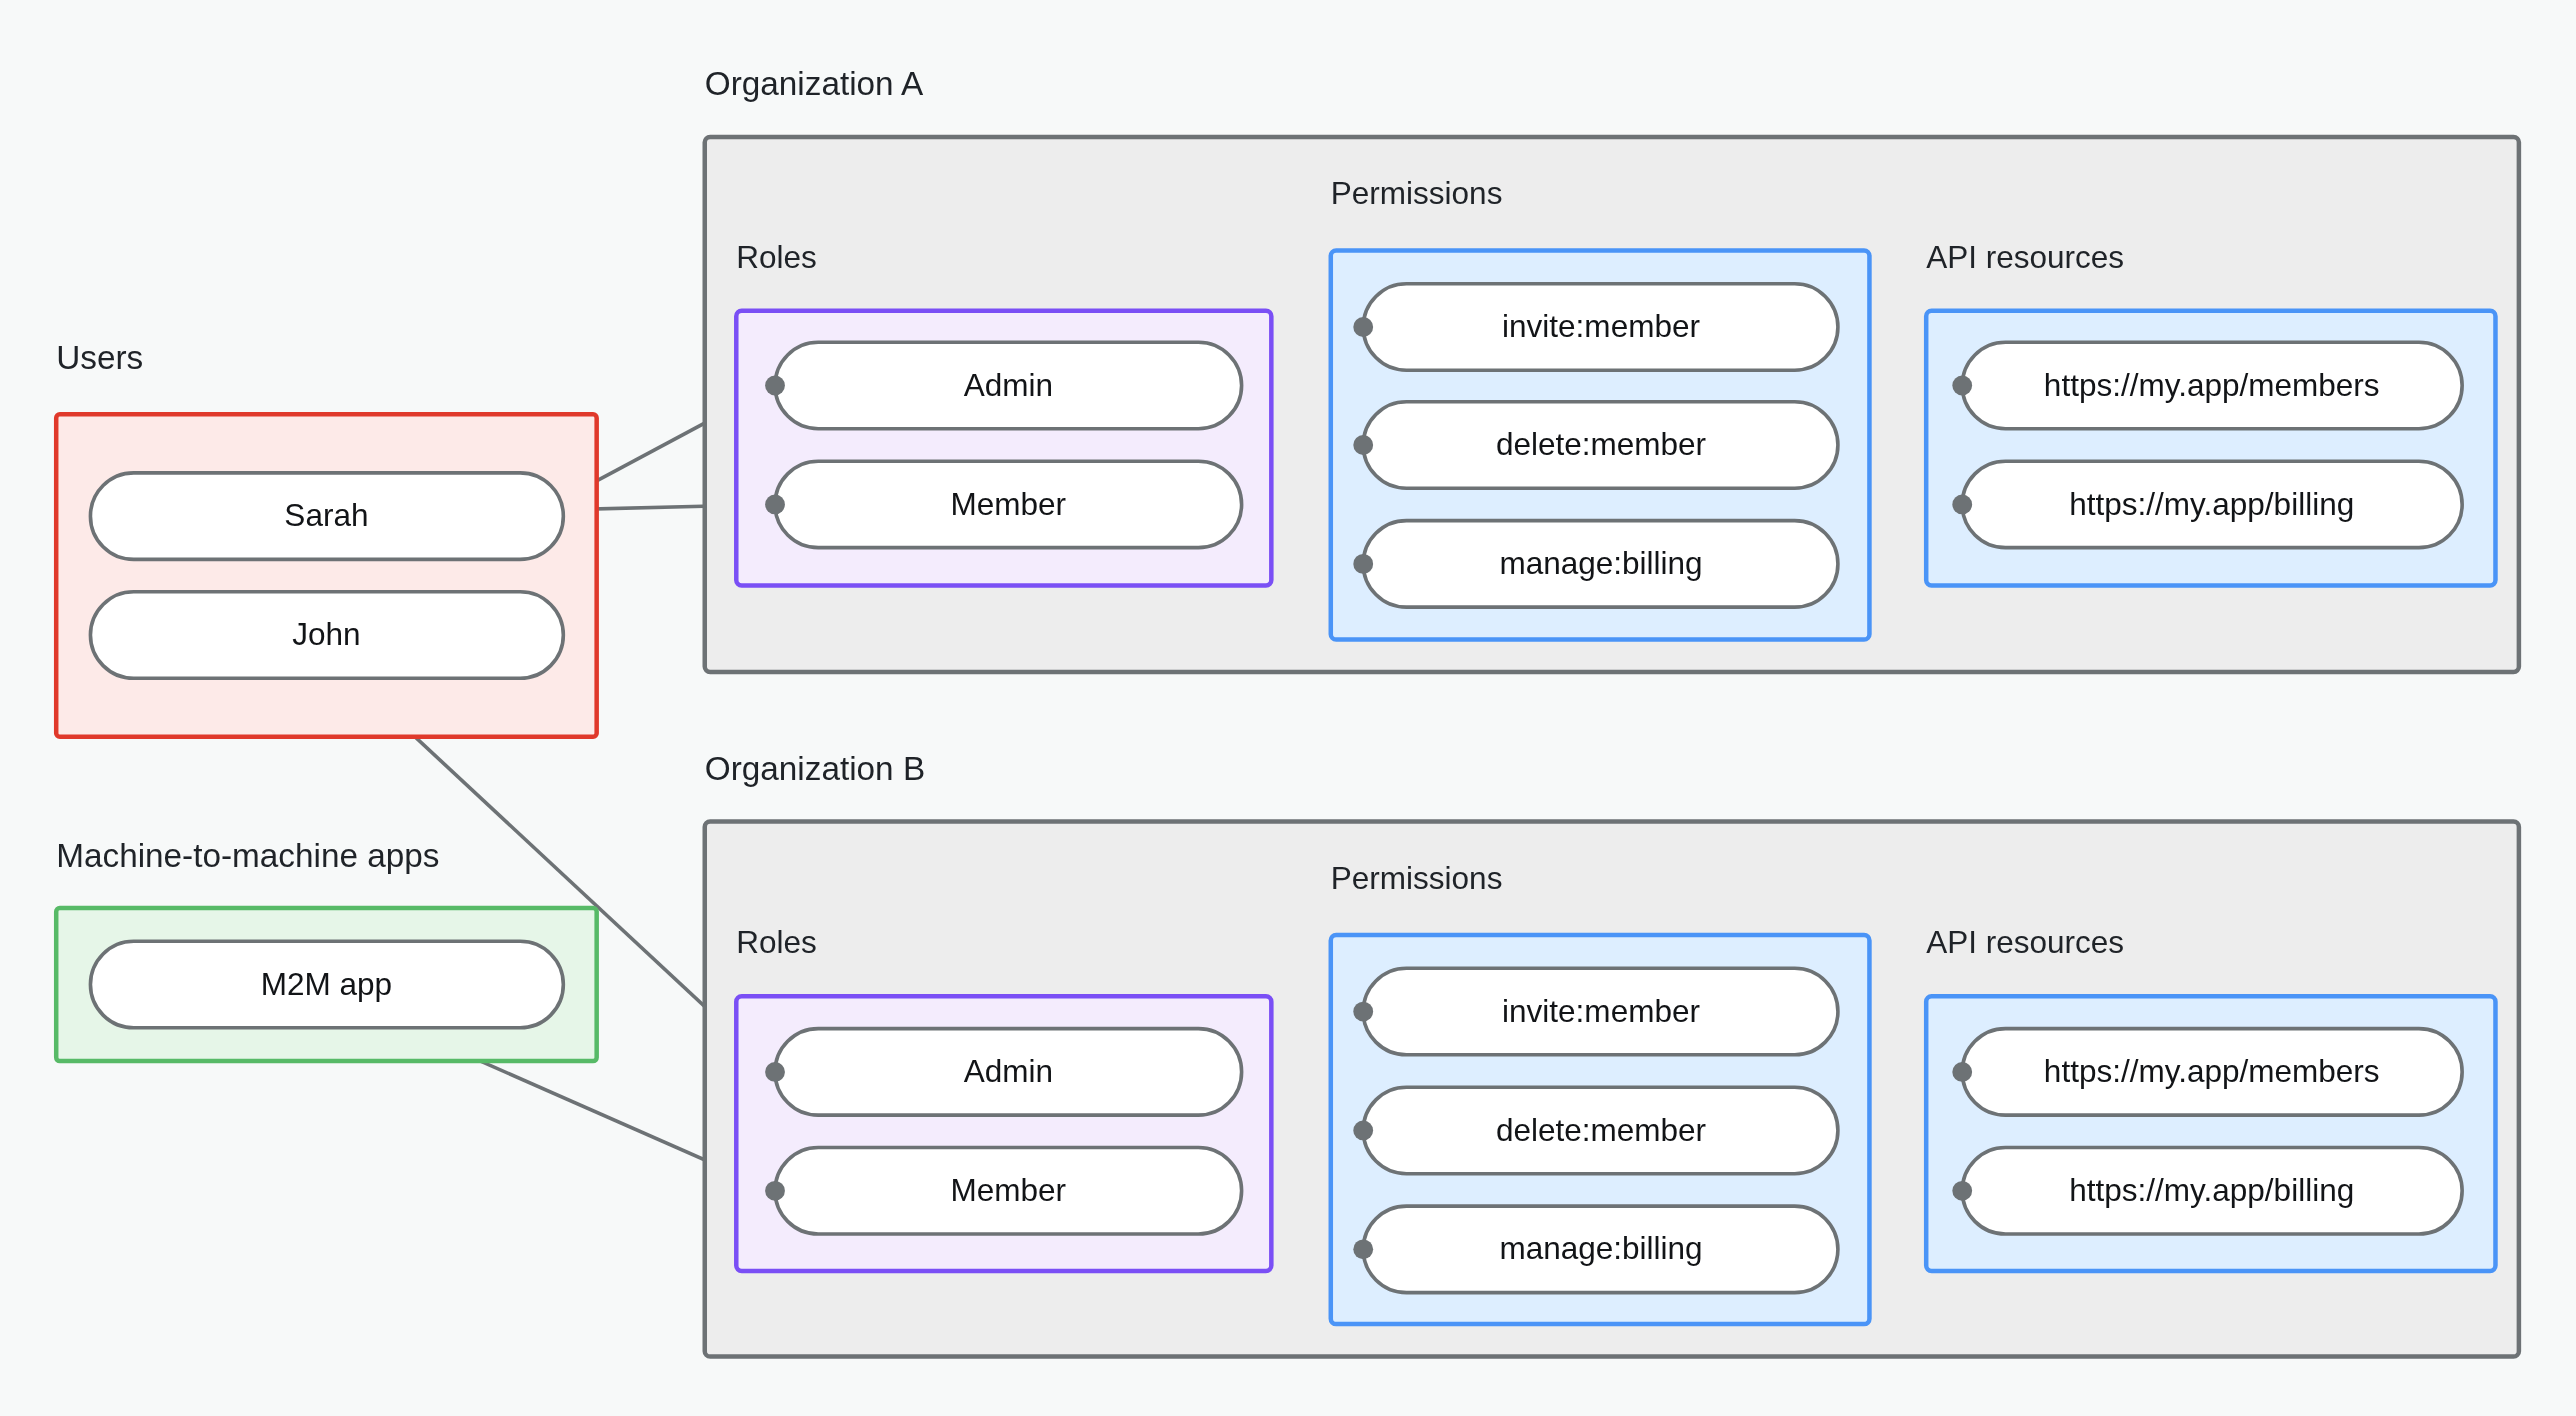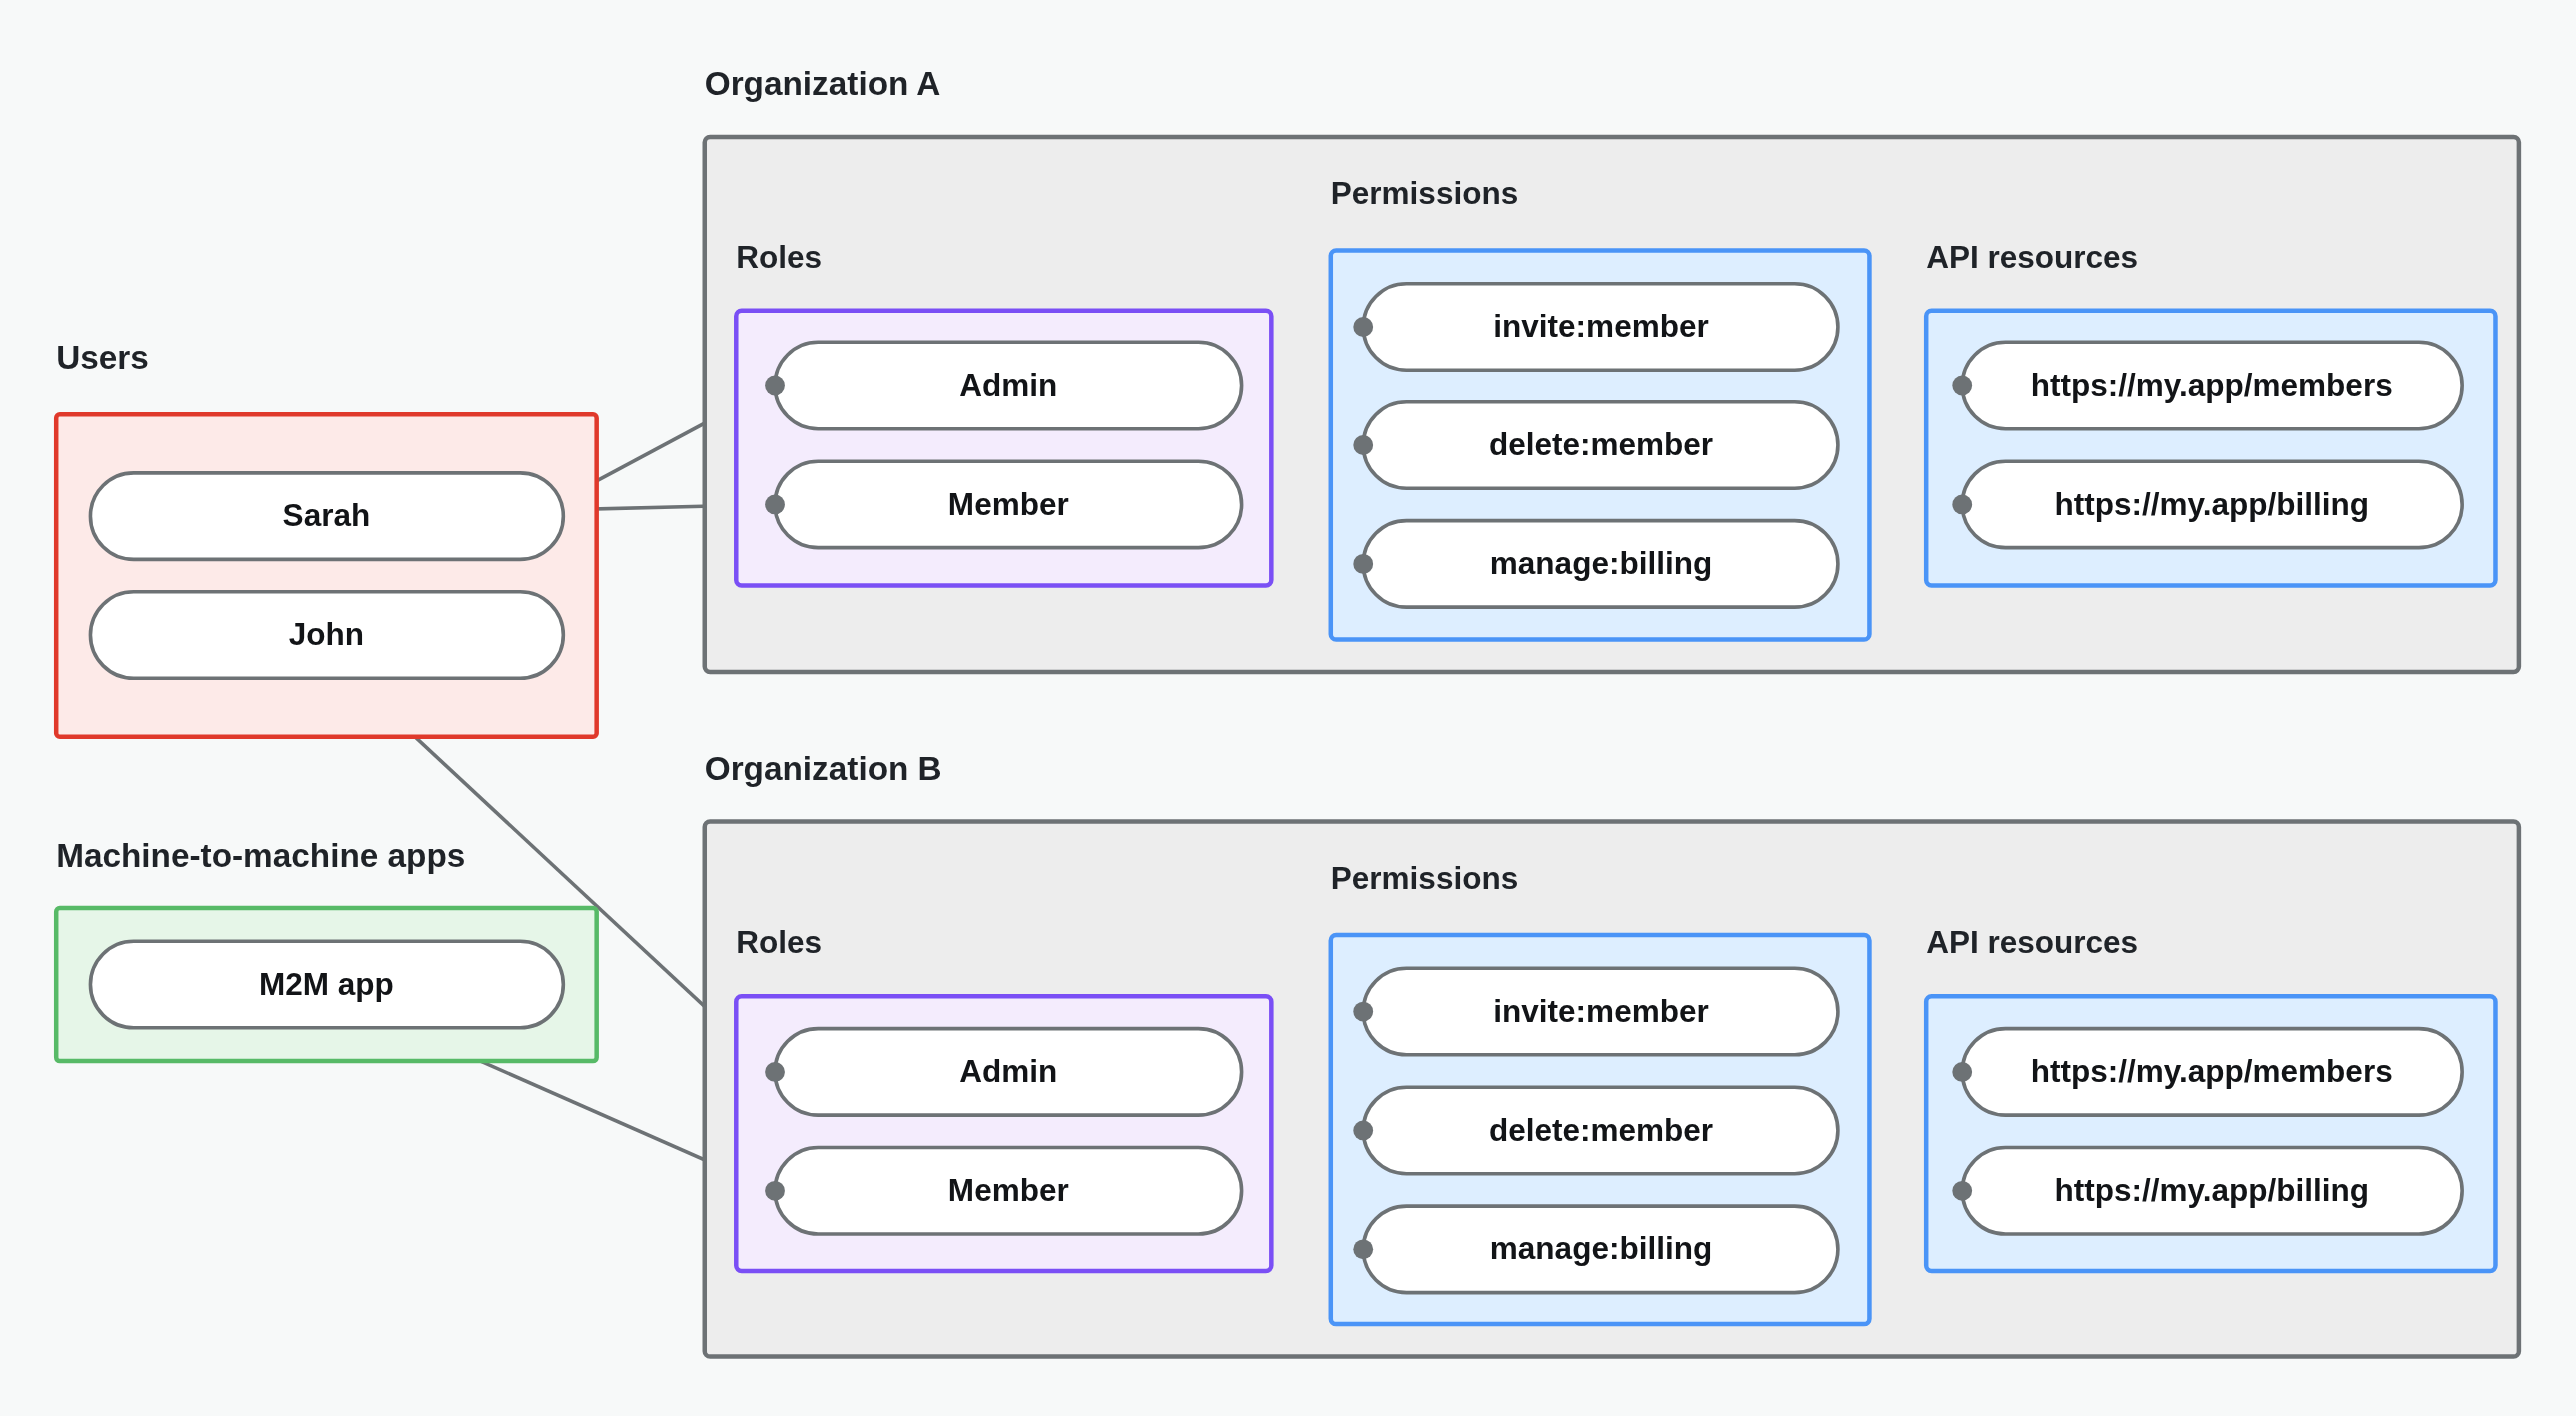--- a/index.html
+++ b/index.html
@@ -2,21 +2,21 @@
 <html style="font-size:14.4px"><head>
 <meta charset="utf-8">
 <style>
   html,body{margin:0;padding:0;}
   body{
     width:2576px;height:1416px;
     background:#f7f9f9;
     font-family:"Liberation Sans", sans-serif;
     overflow:hidden;
   }
-  #stage{position:relative;width:2576px;height:1416px;font-weight:bold;}
+  #stage{position:relative;width:2576px;height:1416px;}
   svg.diagram{position:absolute;left:0;top:0;width:2576px;height:1416px;display:block;}
 
   
   .group-title{font-size:37px;fill:#1f2328;font-family:"Liberation Sans", sans-serif;}
   .sub-title{font-size:35px;fill:#1f2328;font-family:"Liberation Sans", sans-serif;}
   .node-label{font-size:35px;fill:#121417;font-family:"Liberation Sans", sans-serif;text-anchor:middle;dominant-baseline:middle;}
 
   
   .org-box{fill:#ededed;stroke:#6d7275;stroke-width:5;}
   .roles-box{fill:#f4ecfd;stroke:#7a4ff5;stroke-width:5;}

